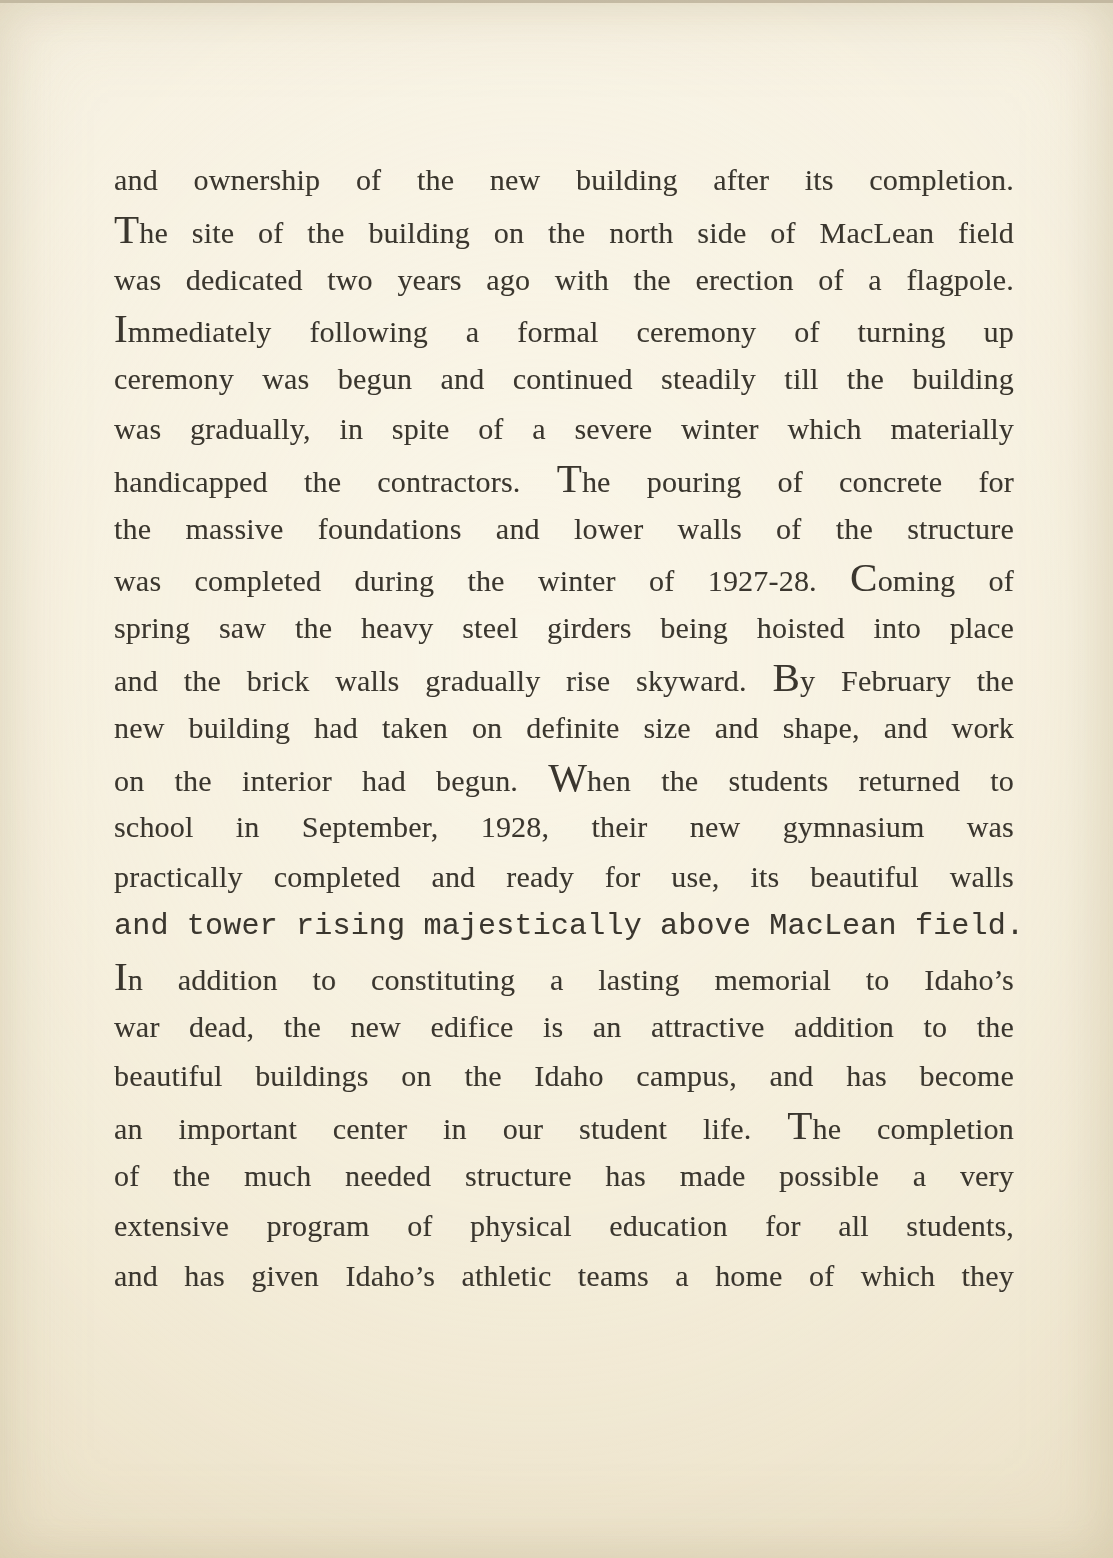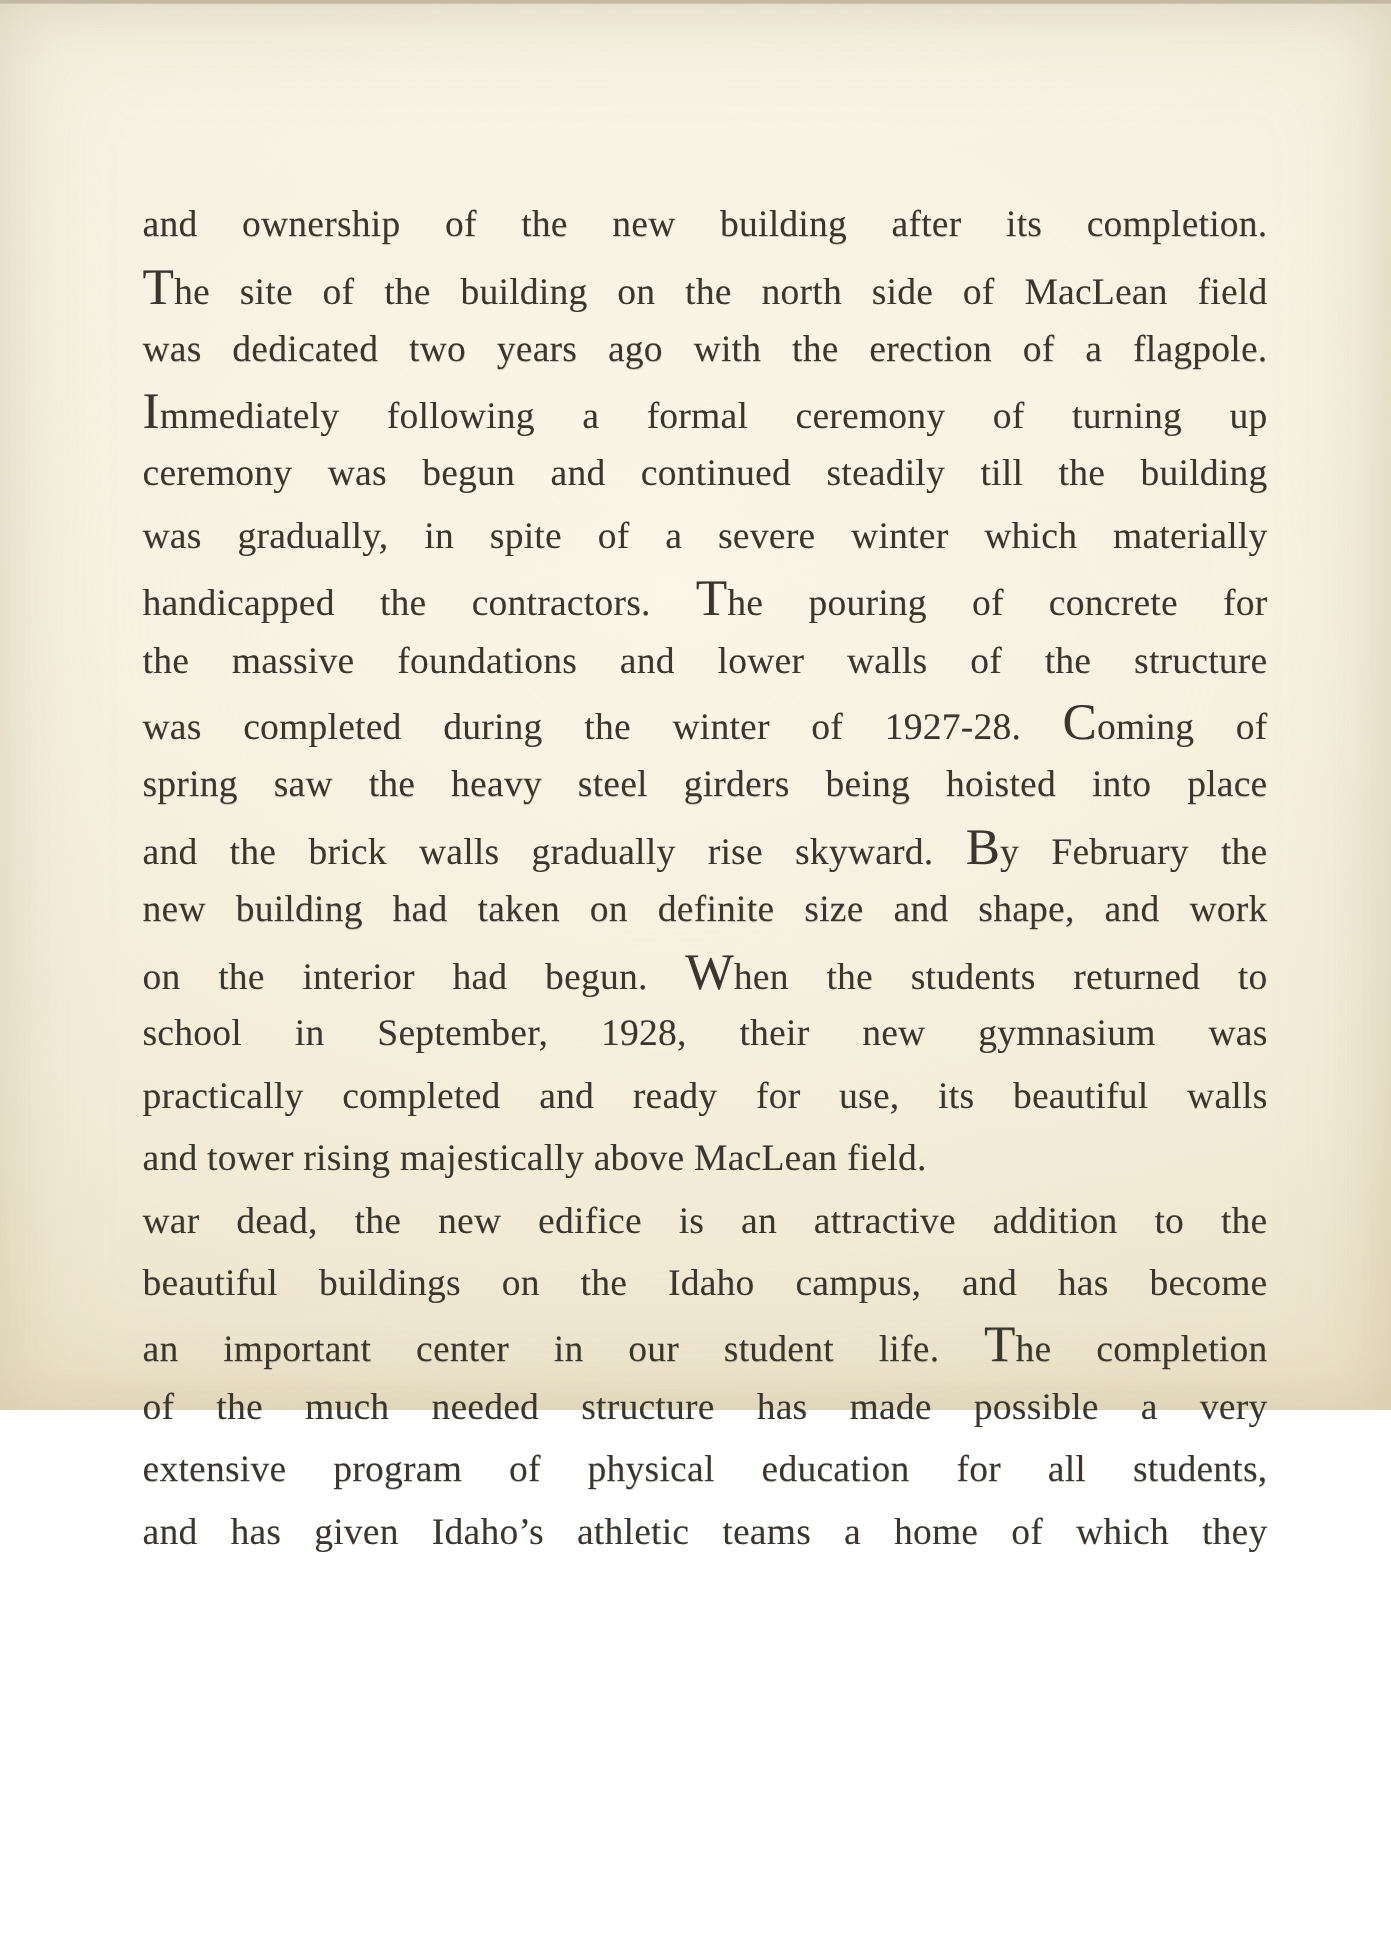--- a/index.html
+++ b/index.html
@@ -8,21 +8,21 @@
   }
   body {
     width: 1113px;
     height: 1558px;
     overflow: hidden;
     font-family: "Liberation Serif", serif;
   }
   .page {
     position: relative;
     width: 1113px;
-    height: 1128px;
+    height: 1558px;
     box-sizing: border-box;
     background:
       radial-gradient(ellipse 130% 110% at 48% 42%, rgba(255,253,244,0.55) 0%, rgba(255,253,244,0) 60%),
       linear-gradient(180deg, #f6f0e0 0%, #f4edda 40%, #f1e9d3 78%, #ece2c9 100%);
     border-top: 3px solid rgba(128,118,97,0.38);
     box-shadow:
       inset 0 0 90px rgba(190,175,140,0.25),
       inset -14px 0 40px rgba(190,175,140,0.18),
       inset 14px 0 40px rgba(200,188,155,0.14);
   }
@@ -39,20 +39,21 @@
   .line {
     height: 49.8px;
     line-height: 49.8px;
     text-align: justify;
     text-align-last: justify;
     white-space: nowrap;
   }
   .line.no-justify {
     text-align: left;
     text-align-last: left;
+    font-family: Liberation Mono, monospace;
   }
   .initial {
     font-size: 41px;
     letter-spacing: 0.2px;
   }
 </style>
 </head>
 <body>
 
 <div class="page">
@@ -66,20 +67,21 @@
       <div class="line"><span class="seg">handicapped the contractors. </span><span class="initial">T</span><span class="seg">he pouring of concrete for</span></div>
       <div class="line"><span class="seg">the massive foundations and lower walls of the structure</span></div>
       <div class="line"><span class="seg">was completed during the winter of 1927-28. </span><span class="initial">C</span><span class="seg">oming of</span></div>
       <div class="line"><span class="seg">spring saw the heavy steel girders being hoisted into place</span></div>
       <div class="line"><span class="seg">and the brick walls gradually rise skyward. </span><span class="initial">B</span><span class="seg">y February the</span></div>
       <div class="line"><span class="seg">new building had taken on definite size and shape, and work</span></div>
       <div class="line"><span class="seg">on the interior had begun. </span><span class="initial">W</span><span class="seg">hen the students returned to</span></div>
       <div class="line"><span class="seg">school in September, 1928, their new gymnasium was</span></div>
       <div class="line"><span class="seg">practically completed and ready for use, its beautiful walls</span></div>
       <div class="line no-justify"><span class="seg">and tower rising majestically above MacLean field.</span></div>
+      <div class="line"><span class="initial">I</span><span class="seg">n addition to constituting a lasting memorial to Idaho’s</span></div>
       <div class="line"><span class="seg">war dead, the new edifice is an attractive addition to the</span></div>
       <div class="line"><span class="seg">beautiful buildings on the Idaho campus, and has become</span></div>
       <div class="line"><span class="seg">an important center in our student life. </span><span class="initial">T</span><span class="seg">he completion</span></div>
       <div class="line"><span class="seg">of the much needed structure has made possible a very</span></div>
       <div class="line"><span class="seg">extensive program of physical education for all students,</span></div>
       <div class="line"><span class="seg">and has given Idaho’s athletic teams a home of which they</span></div>
     </div>
 </div>
 
 </body></html>

